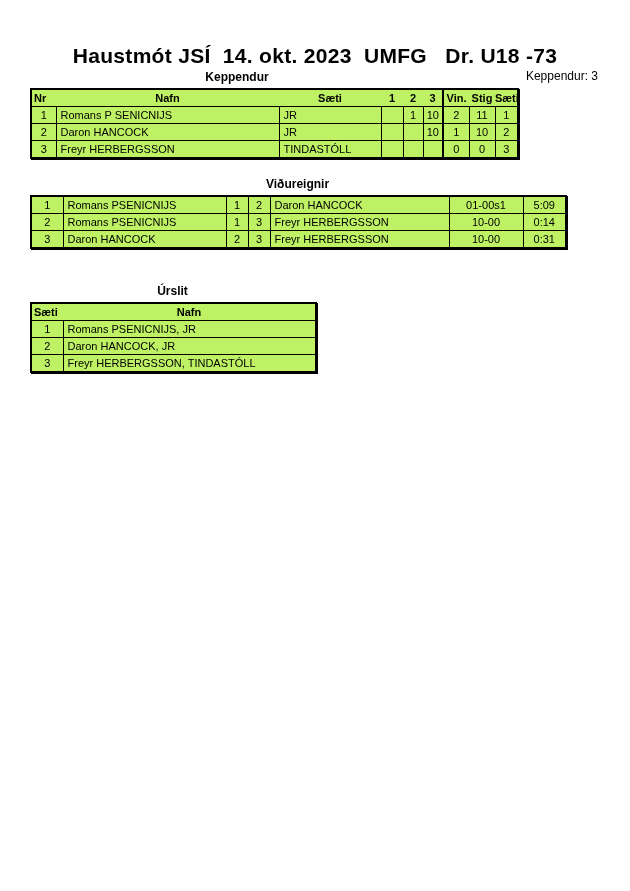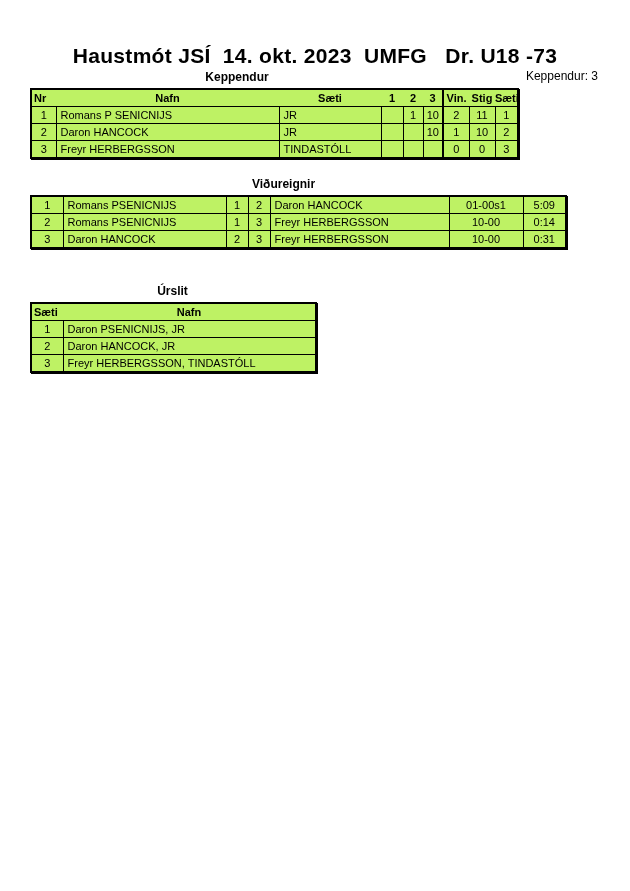--- a/index.html
+++ b/index.html
@@ -6,21 +6,21 @@
   body {
     width:630px; height:891px; background:#ffffff; color:#000;
     font-family:"Liberation Sans", sans-serif; position:relative; overflow:hidden;
   }
   .title {
     position:absolute; top:44px; left:0; width:630px; text-align:center;
     font-size:21px; font-weight:bold; white-space:pre; letter-spacing:0.3px;
   }
   .sec-label { position:absolute; font-size:12px; font-weight:bold; text-align:center; }
   #lbl-keppendur   { top:70px;  left:30px; width:414px; }
-  #lbl-vidureignir { top:177px; left:16px; width:535px; }
+  #lbl-vidureignir { top:177px; left:30px; width:535px; }
   #lbl-urslit      { top:284px; left:30px; width:285px; }
   .count-label { position:absolute; top:69px; right:32px; font-size:12px; }
 
   table.grid {
     position:absolute; border-collapse:collapse; table-layout:fixed;
     border:2px solid #000; box-shadow:1px 1px 0 #000; background:#bef264;
   }
   #tbl-keppendur   { top:88px;  left:30px; width:487px; }
   #tbl-vidureignir { top:195px; left:30px; width:535px; }
   #tbl-urslit      { top:302px; left:30px; width:285px; }
@@ -155,21 +155,21 @@
     <col style="width:32px">
       <col style="width:253px">
   </colgroup>
   <tbody>
       <tr>
     <th class="left">Sæti</th>
     <th>Nafn</th>
   </tr>
   <tr>
     <td class="num">1</td>
-    <td class="name">Daron PSENICNIJS, JR</td>
+    <td class="name">Romans PSENICNIJS, JR</td>
   </tr>
   <tr>
     <td class="num">2</td>
     <td class="name">Daron HANCOCK, JR</td>
   </tr>
   <tr>
     <td class="num">3</td>
     <td class="name">Freyr HERBERGSSON, TINDASTÓLL</td>
   </tr>
 </tbody>

